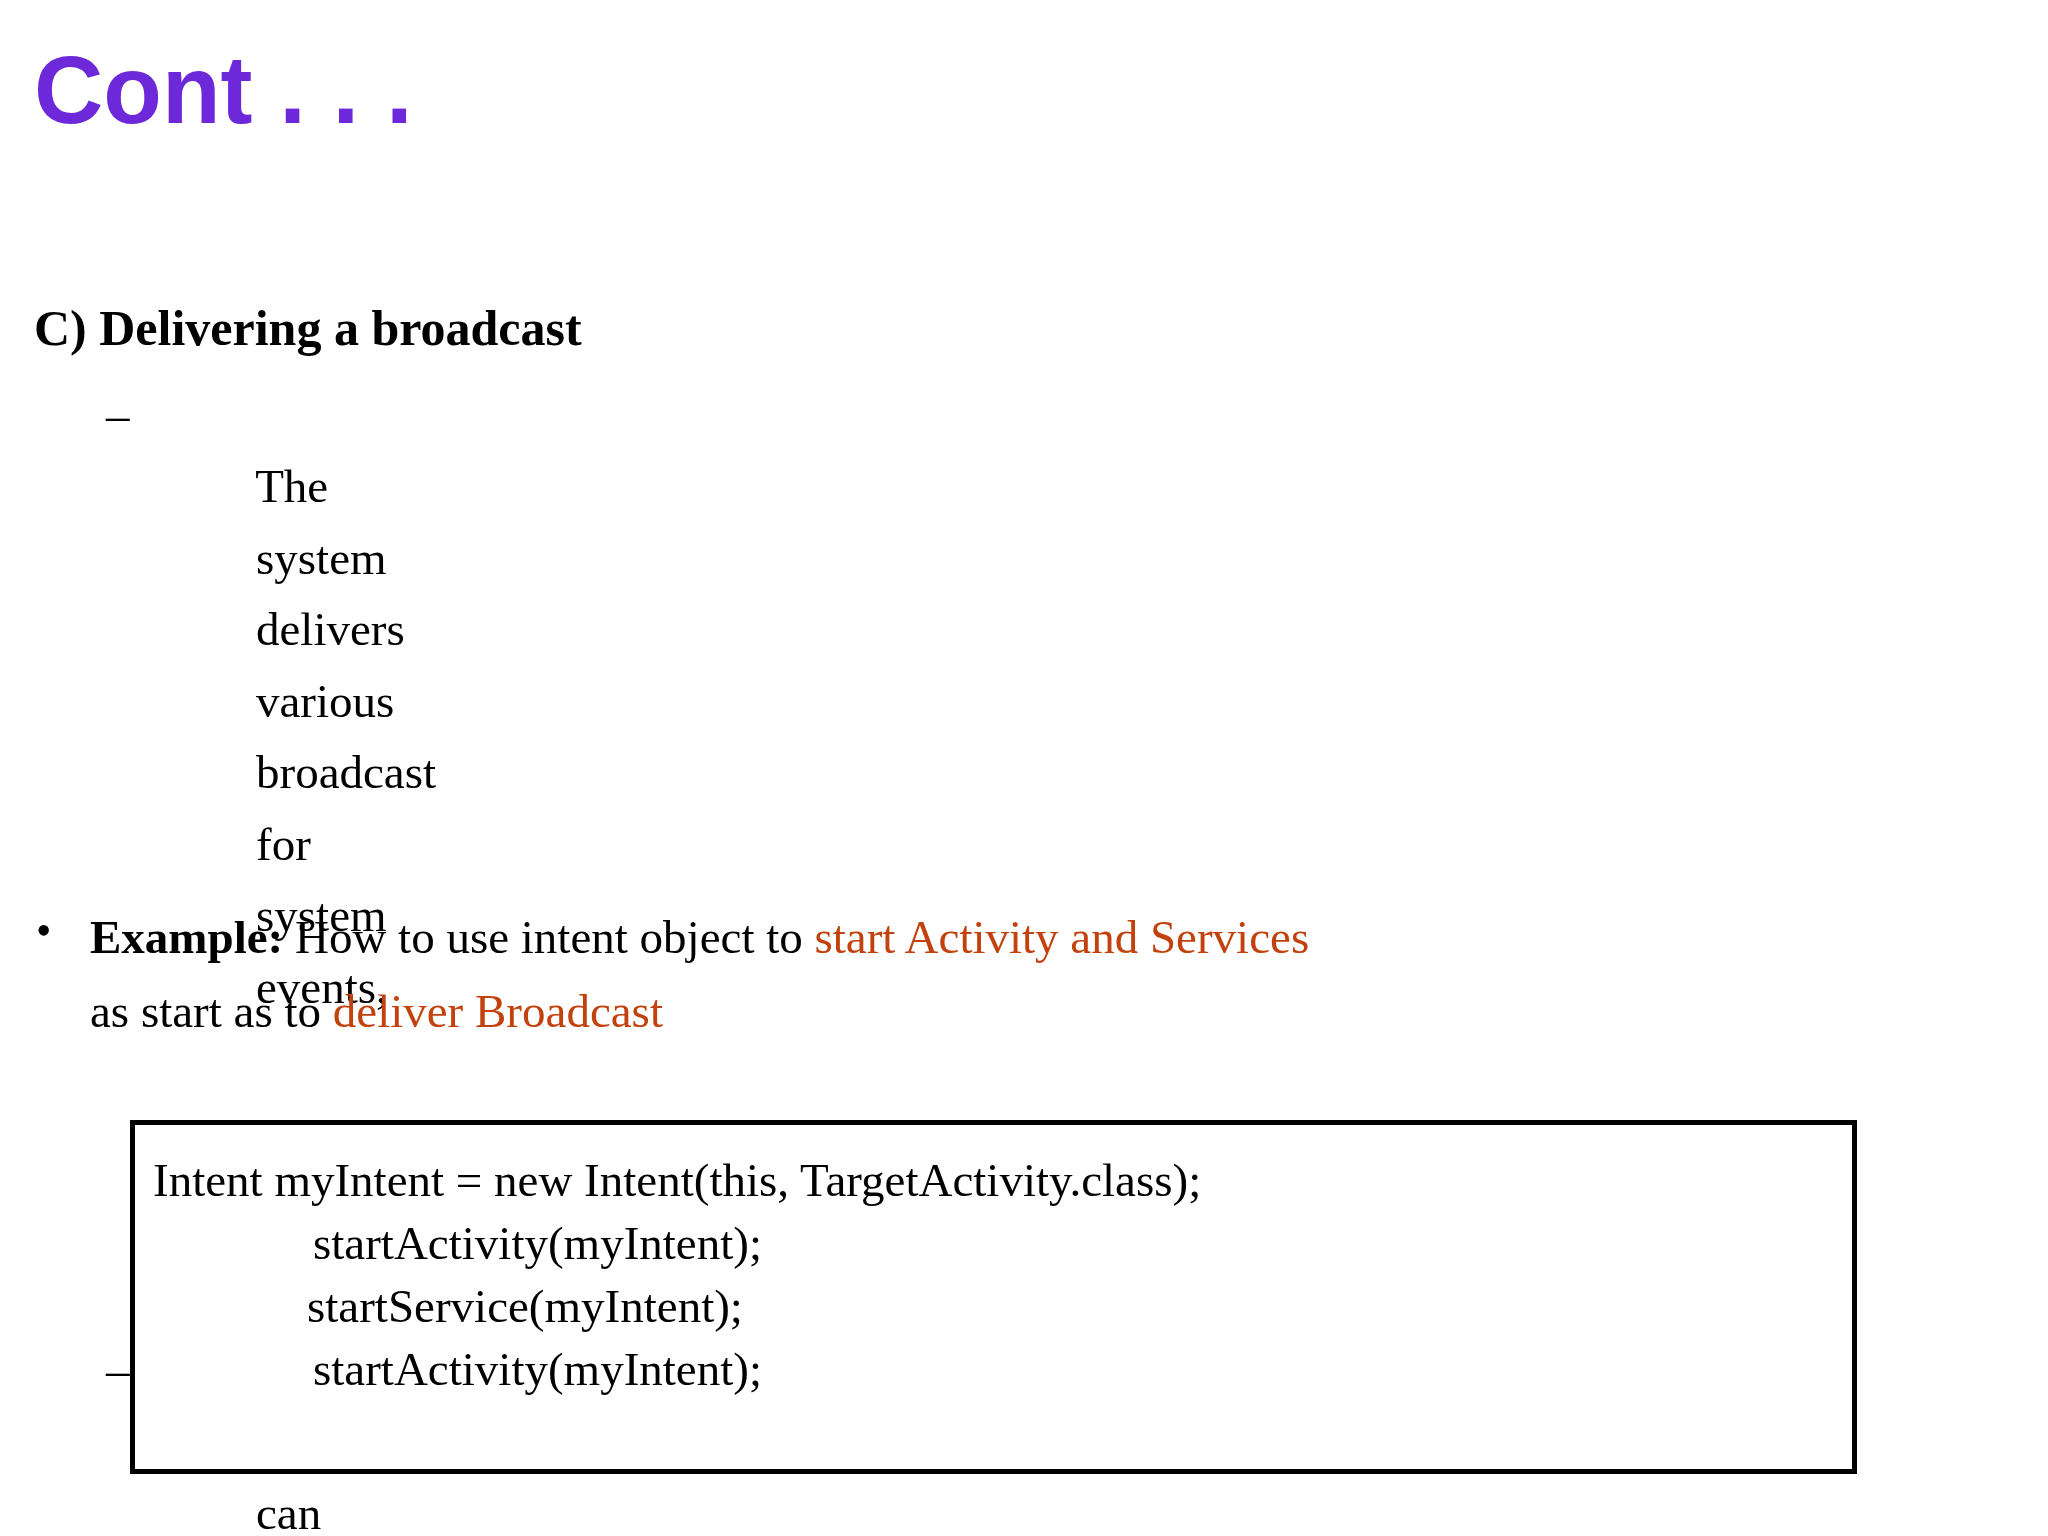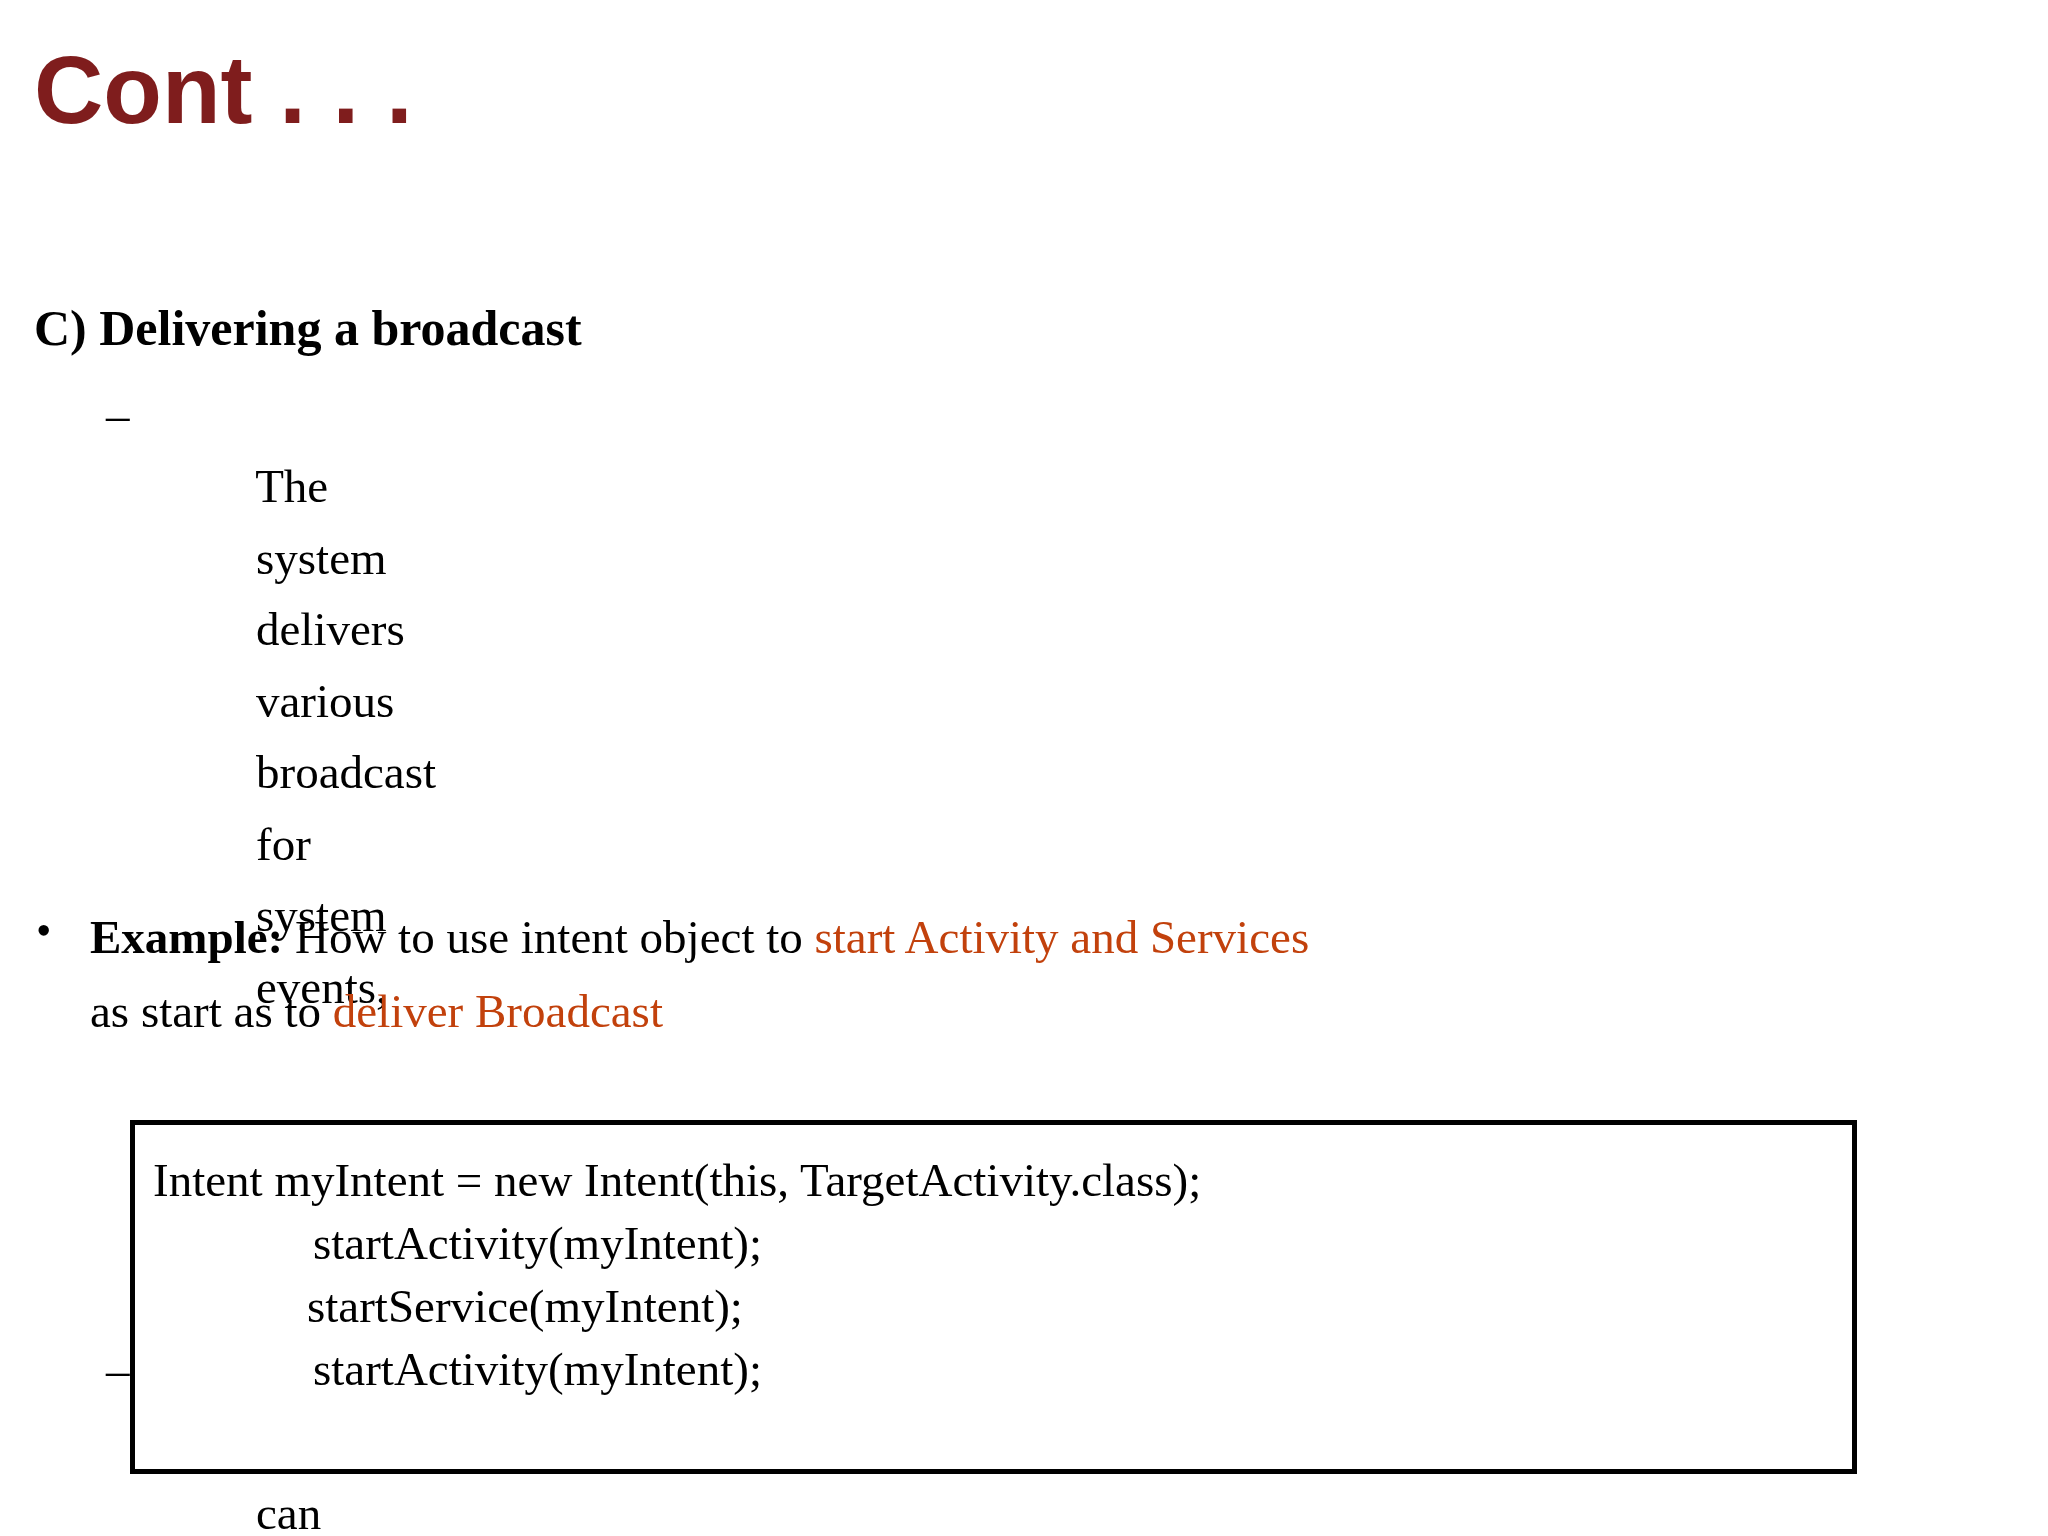--- a/index.html
+++ b/index.html
@@ -23,21 +23,21 @@
 
   
   .slide-title {
     position: absolute;
     left: 34px;
     top: 40px;
     font-family: "Liberation Sans", "DejaVu Sans", sans-serif;
     font-weight: bold;
     font-size: 96px;
     line-height: 1.05;
-    color: #7f1d1d;
+    color: #6d28d9;
     letter-spacing: 0px;
     white-space: pre;
   }
 
   
   .section-heading {
     position: absolute;
     left: 34px;
     top: 253px;
     font-family: "Liberation Serif", "DejaVu Serif", serif;

